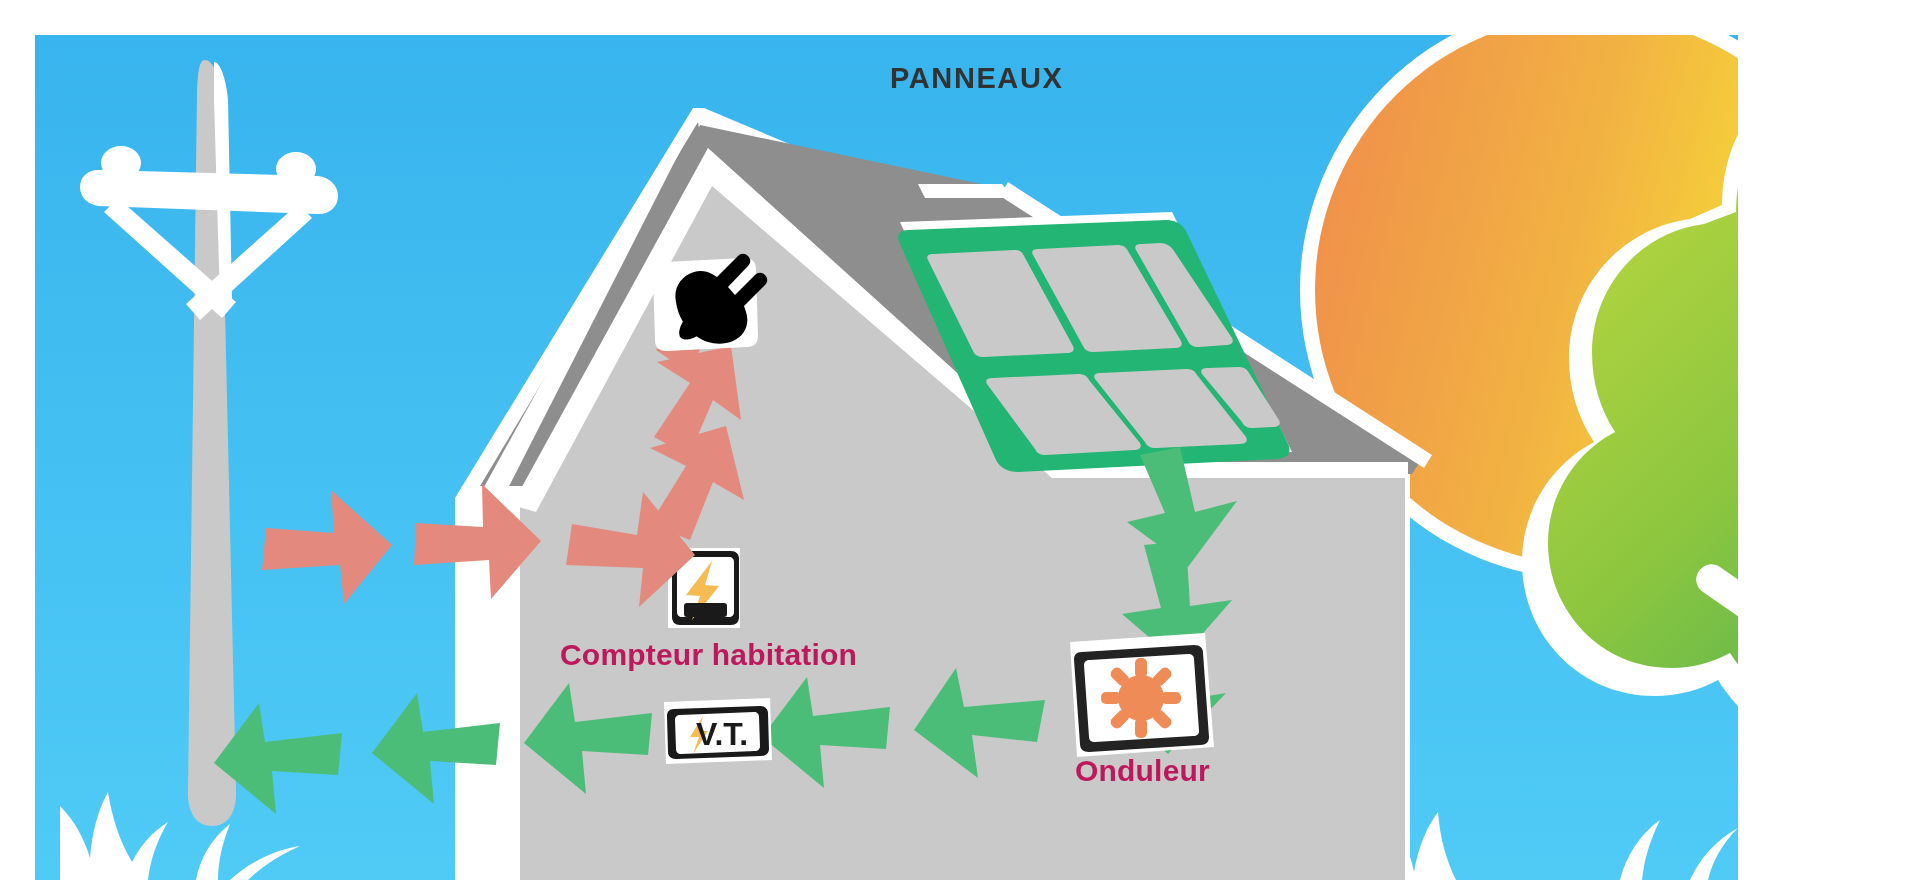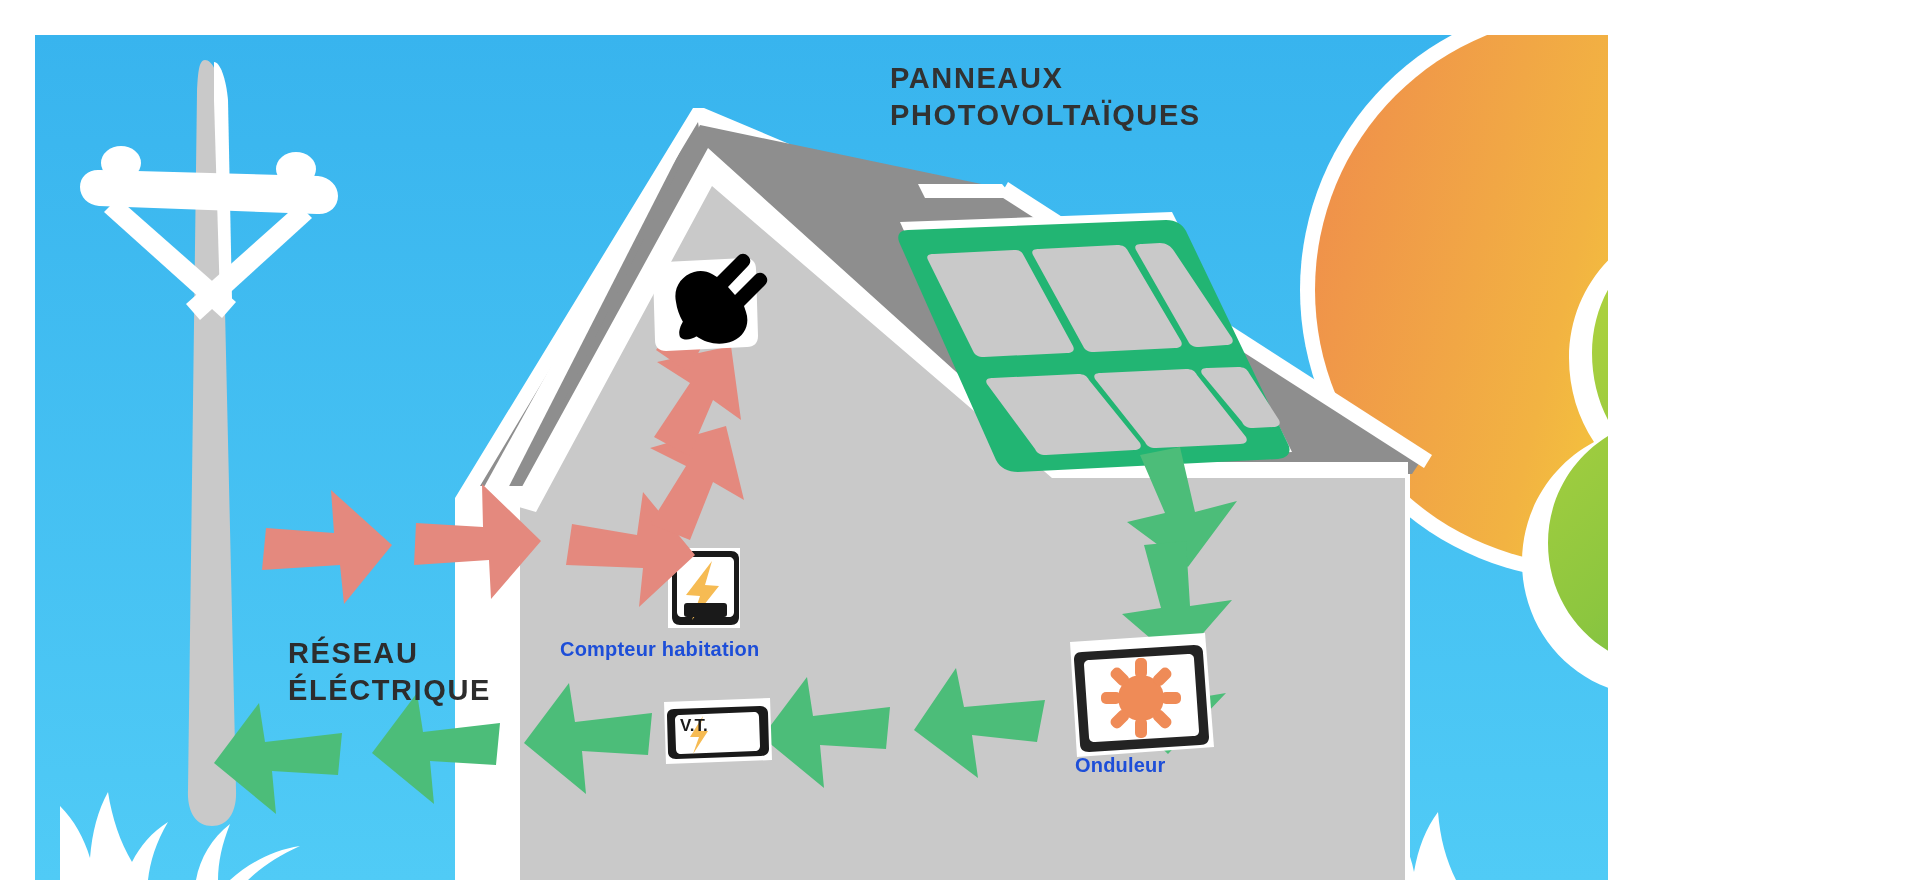--- a/index.html
+++ b/index.html
@@ -6,21 +6,21 @@
   html, body {
     margin: 0;
     padding: 0;
     background: #ffffff;
   }
   body {
     font-family: "Liberation Sans", sans-serif;
   }
   #stage {
     position: relative;
-    width: 1608px;
+    width: 1738px;
     height: 880px;
     background: #ffffff;
     overflow: hidden;
   }
   #scene-svg {
     position: absolute;
     left: 0;
     top: 0;
     width: 1922px;
     height: 880px;
@@ -41,23 +41,23 @@
   }
   .grid-label {
     font-weight: bold;
     font-size: 29px;
     letter-spacing: 1.6px;
     line-height: 1.28;
     color: #2d2d2d;
   }
   .dev-label {
     font-weight: bold;
-    font-size: 20px;
+    font-size: 30px;
     letter-spacing: 0.2px;
-    color: #1d4ed8;
+    color: #be185d;
   }
 </style>
 </head>
 <body>
 
 <div id="stage">
 
   <svg id="scene-svg" viewBox="0 0 1922 880" xmlns="http://www.w3.org/2000/svg">
 
     <defs>
@@ -433,24 +433,23 @@
             C750,324 745,336 733,341
             C721,346 707,344 696,336
             C685,328 678,316 676,302 Z"></path>
           <path d="M684,320 C680,326 678,332 680,337 C684,341 691,340 697,336 Z"></path>
         </g>
       </g>
 
     </g>
   </svg>
 
-  <div class="txt title-label" style="left:890px; top:60px;"><span>PANNEAUX</span><br><span>PHOTOVOLTAÏQUES</span></div>
-
-  <div class="txt grid-label" style="left:288px; top:635px;"><span>RÉSEAU</span><br><span>ÉLÉCTRIQUE</span></div>
+  <div class="txt title-label" style="left:890px; top:60px;"><span>PANNEAUX</span><br></div>
+
 
   <div class="txt dev-label" style="left:560px; top:638px;">Compteur habitation</div>
 
 
   <div class="txt dev-label" style="left:1075px; top:754px;">Onduleur</div>
 
-  <div class="txt" style="left:680px; top:716px; font-size:17px; font-weight:bold; color:#1a1a1a; letter-spacing:0px;">V.T.</div>
+  <div class="txt" style="left:696px; top:716px; font-size:32px; font-weight:bold; color:#1a1a1a; letter-spacing:0px;">V.T.</div>
 
 </div>
 
 </body></html>

